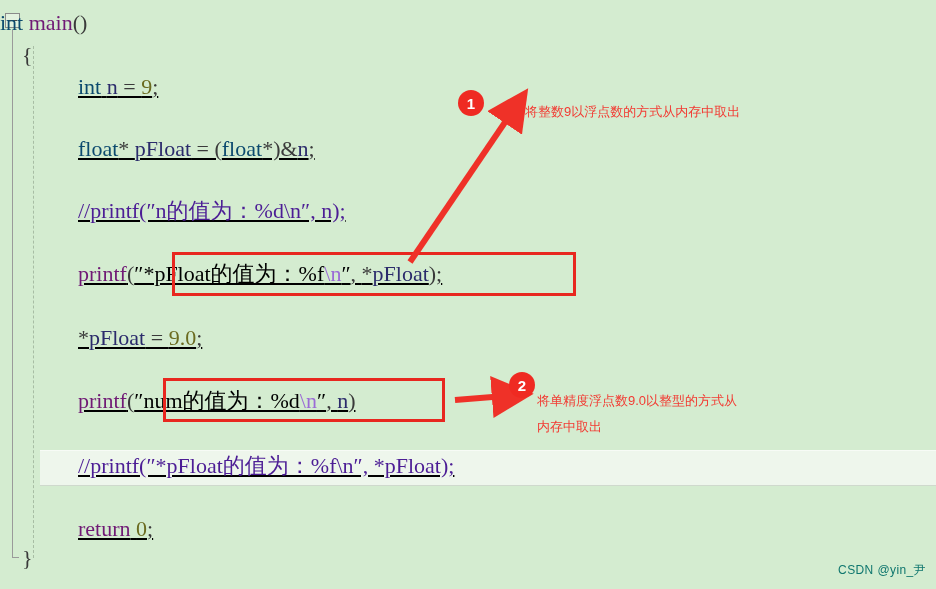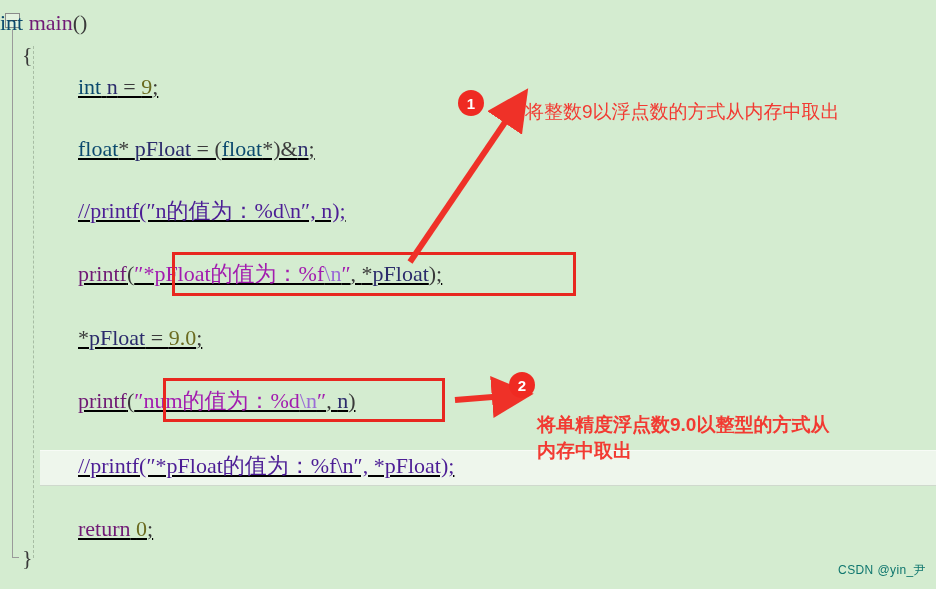--- a/index.html
+++ b/index.html
@@ -40,21 +40,21 @@
   .ln{position:absolute;left:0;white-space:pre;}
   .ind1{padding-left:22px;}
   .ind2{padding-left:78px;text-decoration:underline;}
 
   
   .kw      {color:#0c4a6e;}      
   .ident   {color:#2b2b6b;}      
   .fn      {color:#701a75;}      
   .plain   {color:#3a3a3a;}      
   .num     {color:#6b6b20;}      
-  .str     {color:#a21caf;}      
+  .str     {color:#000000;}      
   .esc     {color:#9b6bd6;}      
   .cmt     {color:#4c1d95;}      
   .ret     {color:#701a75;}      
 
   
   .cur-line-band{
     position:absolute;left:40px;top:450px;width:896px;height:34px;
     background:#eef6ec;
     border-top:1px solid #f7fbf6;
     border-bottom:1px solid #cfd9cd;
@@ -77,24 +77,24 @@
     display:flex;align-items:center;justify-content:center;
     line-height:1;
   }
   #badge-1{left:458px;top:90px;}
   #badge-2{left:509px;top:372px;}
 
   
   .anno{
     position:absolute;color:#f23a32;
     font-family:"Liberation Sans", sans-serif;
-    font-size:19px;line-height:26px;white-space:pre;
+    font-size:13px;line-height:26px;white-space:pre;
   }
   #anno-1{left:525px;top:99px;}
-  #anno-2{left:537px;top:412px;font-weight:bold;}
+  #anno-2{left:537px;top:388px;}
 
   
   #arrows{position:absolute;left:0;top:0;width:936px;height:589px;pointer-events:none;}
 
   
   .watermark{
     position:absolute;right:10px;bottom:10px;
     color:#0f766e;
     font-family:"Liberation Sans", sans-serif;
     font-size:12px;letter-spacing:.4px;

